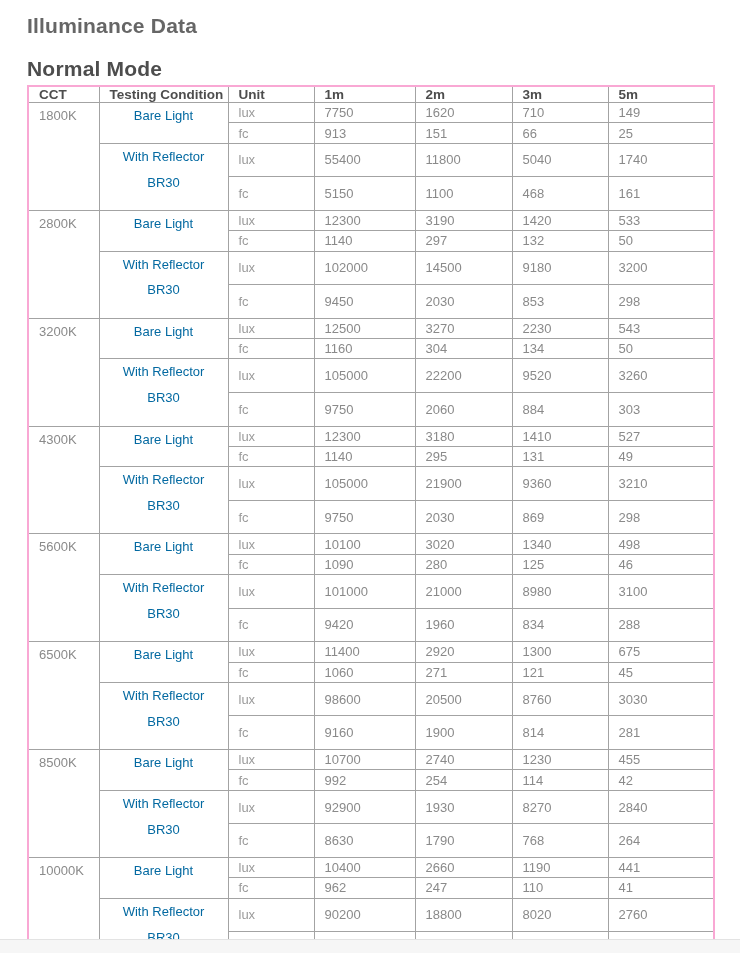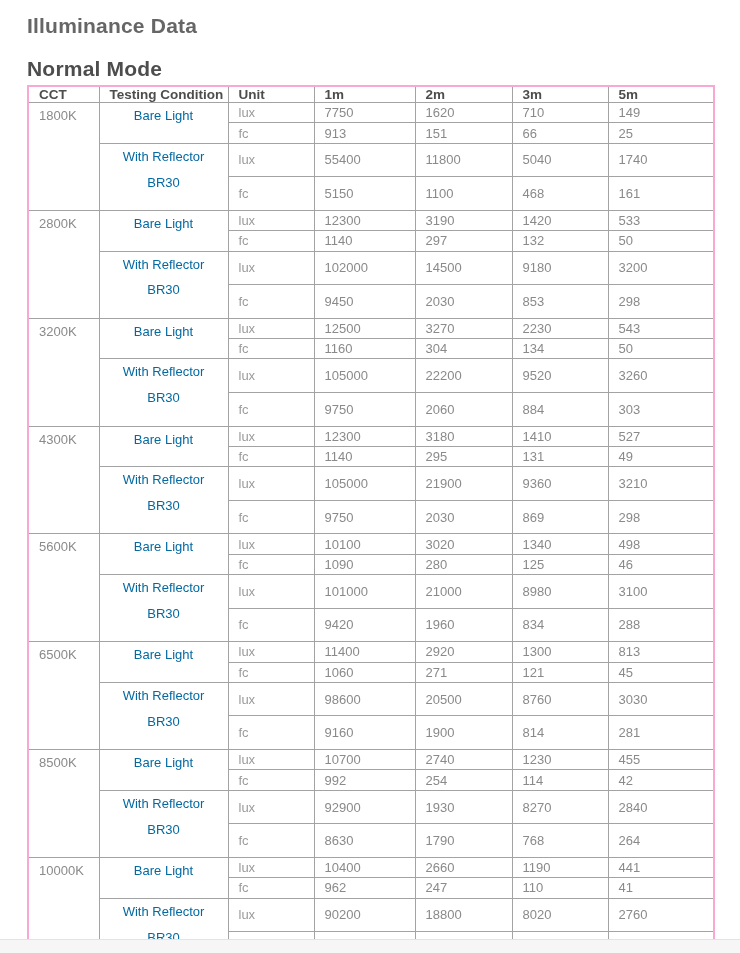--- a/index.html
+++ b/index.html
@@ -275,21 +275,21 @@
           <td class="value-cell">834</td>
           <td class="value-cell">288</td>
         </tr>
         <tr>
           <td class="cct-cell" rowspan="4">6500K</td>
           <td class="condition-cell" rowspan="2">Bare Light</td>
           <td class="unit-cell">lux</td>
           <td class="value-cell">11400</td>
           <td class="value-cell">2920</td>
           <td class="value-cell">1300</td>
-          <td class="value-cell">813</td>
+          <td class="value-cell">675</td>
         </tr>
         <tr>
           <td class="unit-cell">fc</td>
           <td class="value-cell">1060</td>
           <td class="value-cell">271</td>
           <td class="value-cell">121</td>
           <td class="value-cell">45</td>
         </tr>
         <tr>
           <td class="condition-cell" rowspan="2">With Reflector

